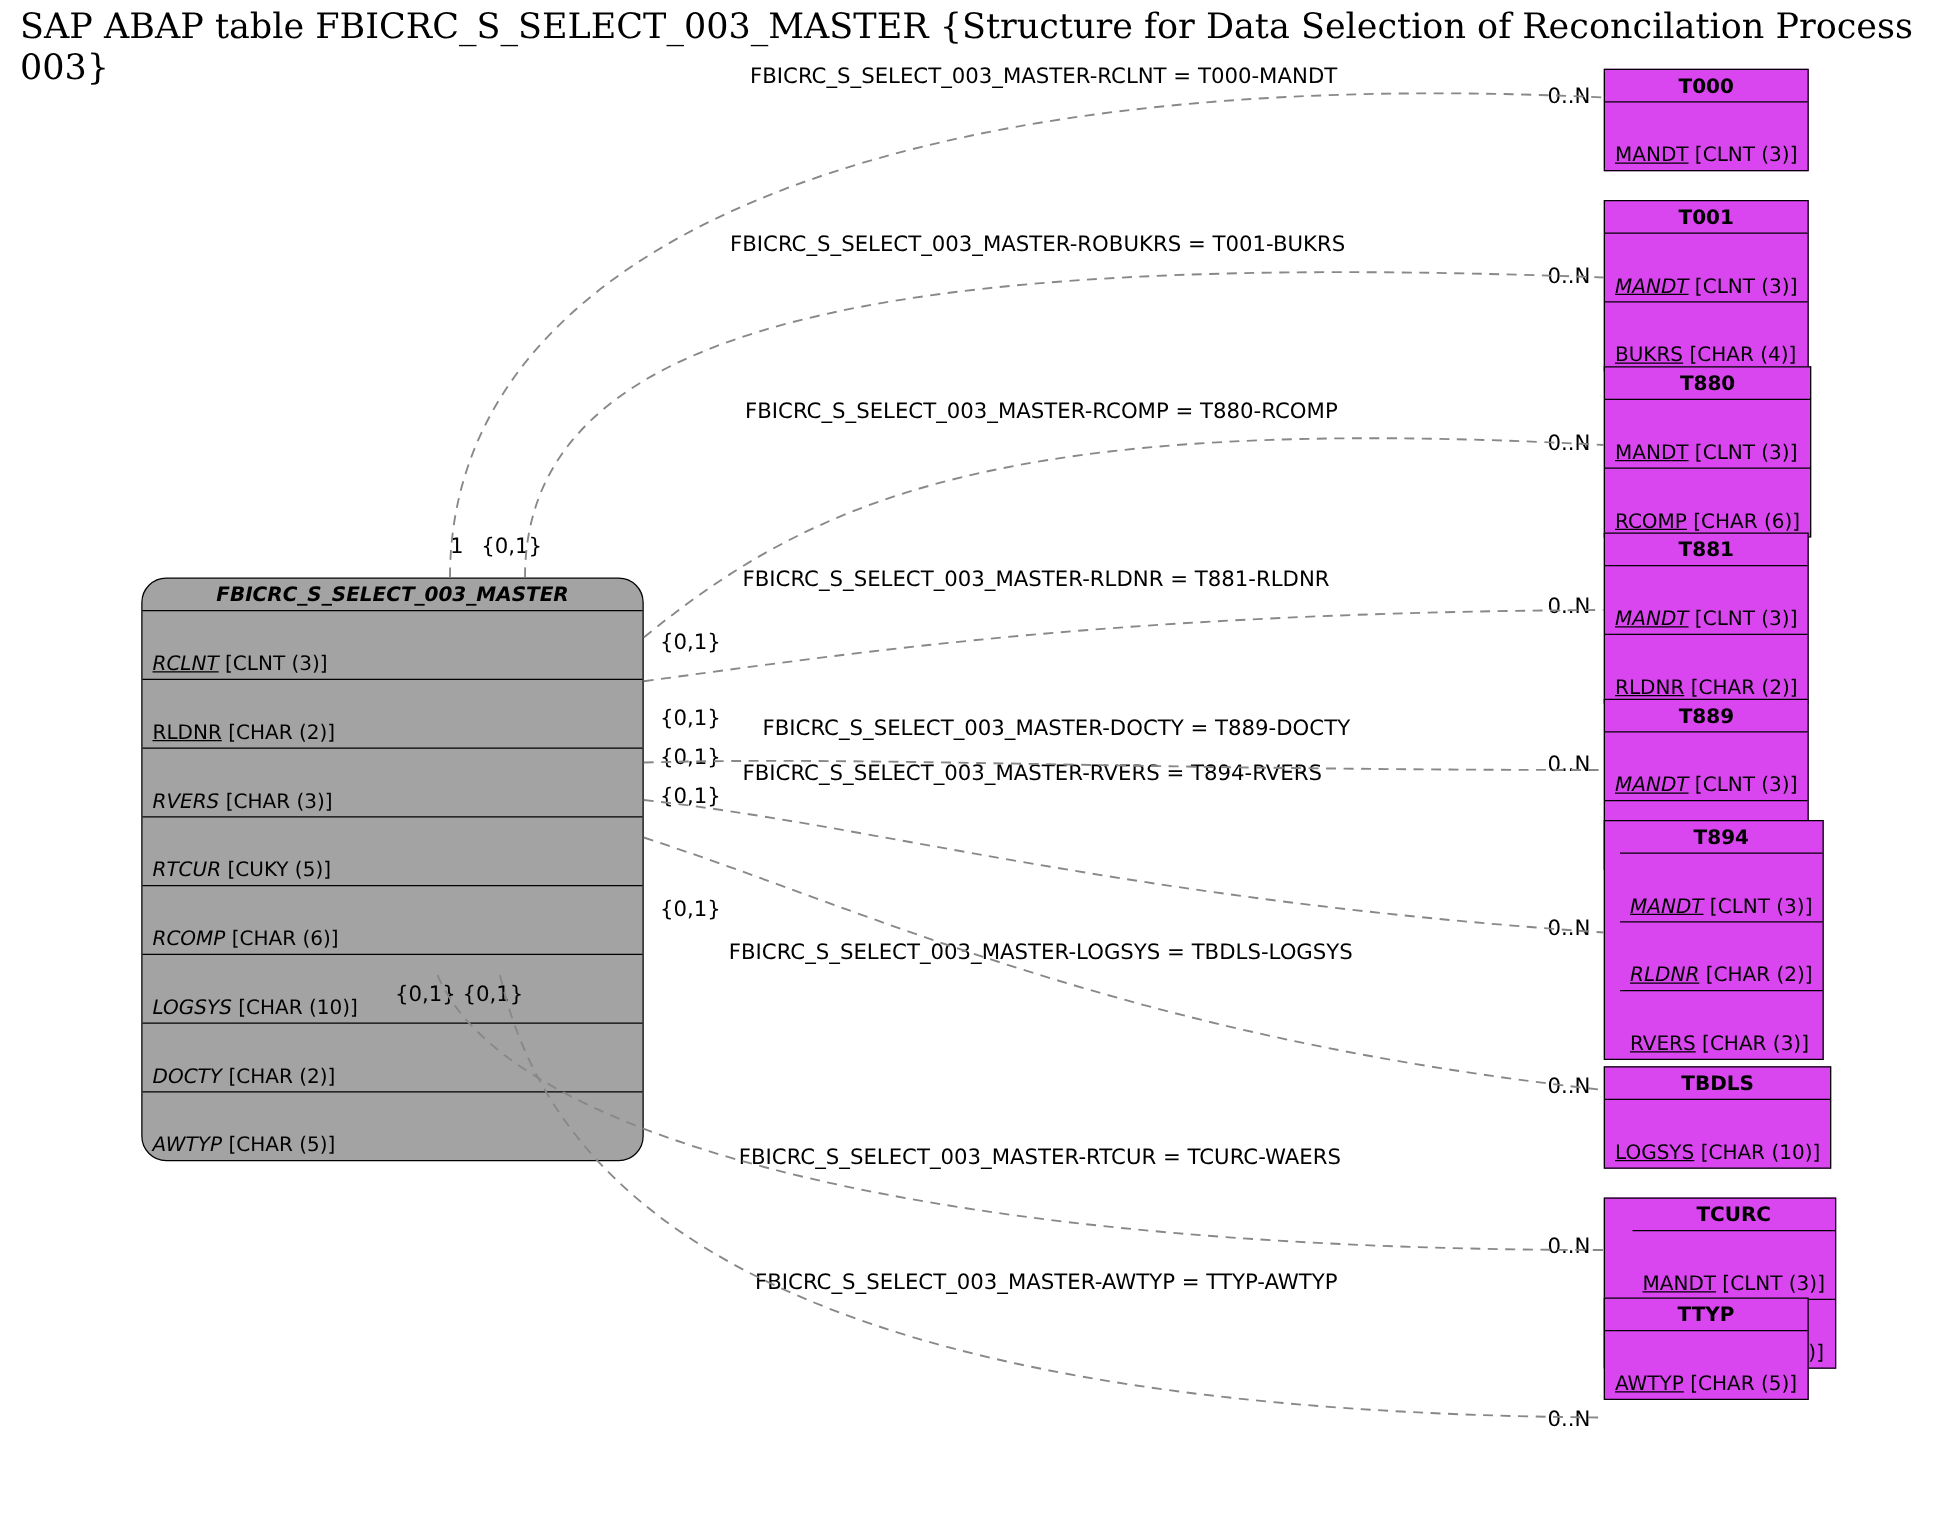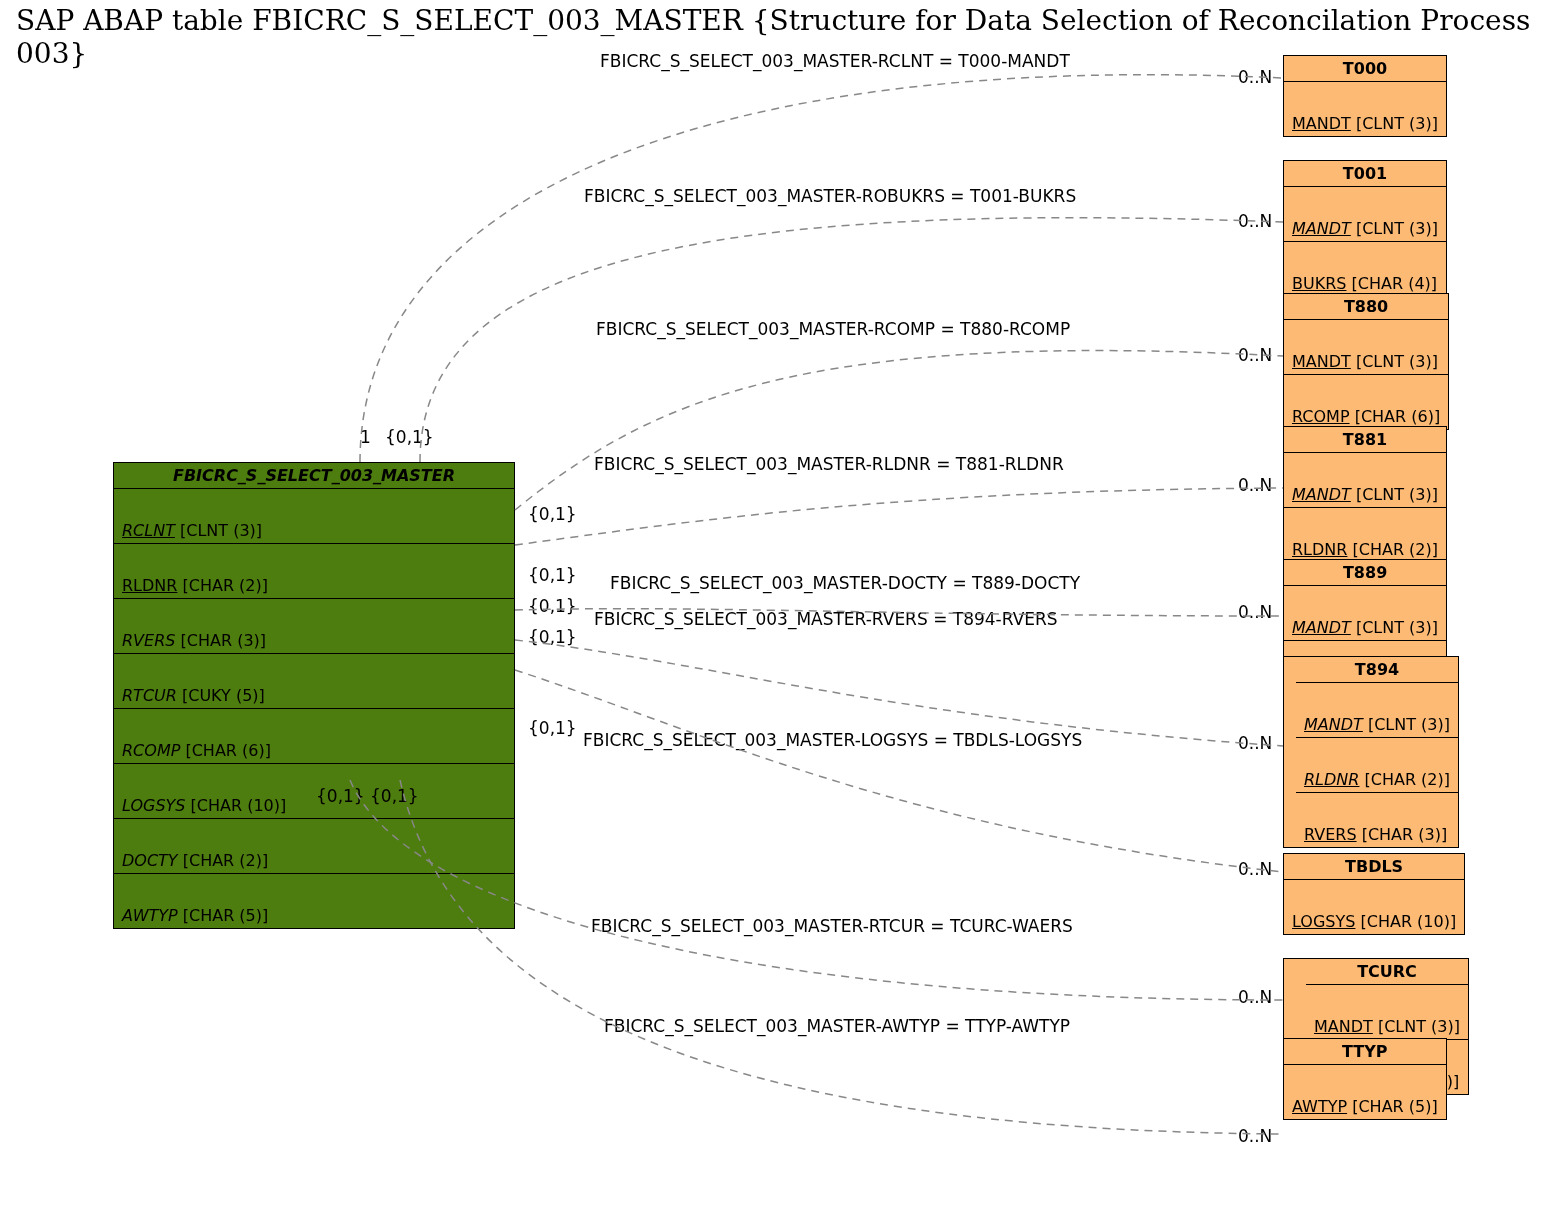--- a/index.html
+++ b/index.html
@@ -15,21 +15,21 @@
     position: absolute;
     top: 4px;
     left: 16px;
     font-size: 28px;
     font-family: "DejaVu Serif", Georgia, serif;
     color: #000;
   }
   .box {
     position: absolute;
     border: 1.5px solid #000;
-    background: #fdba74;
+    background: #d946ef;
     font-size: 16px;
     font-family: "DejaVu Sans", Verdana, sans-serif;
   }
   .box .hdr {
     font-weight: bold;
     text-align: center;
     padding: 3px 8px;
     border-bottom: 1.5px solid #000;
     white-space: nowrap;
   }
@@ -38,21 +38,22 @@
     border-bottom: 1.5px solid #000;
     white-space: nowrap;
     margin-top: 29px;
   }
   .box .row:last-child {
     border-bottom: none;
   }
   .u { text-decoration: underline; }
   .i { font-style: italic; }
   .mainbox {
-    background: #4d7c0f;
+    background: #a3a3a3;
+    border-radius: 20px;
   }
   .mainbox .hdr {
     font-weight: bold;
     font-style: italic;
   }
   .lbl {
     position: absolute;
     font-size: 17px;
     font-family: "DejaVu Sans", Verdana, sans-serif;
     color: #000;
@@ -132,21 +133,21 @@
     </div>
   </div>
 
 <div id="rels-container">
     <div class="lbl" style="left: 600px; top: 39px; margin-top: 12px;">FBICRC_S_SELECT_003_MASTER-RCLNT = T000-MANDT</div>
     <div class="lbl" style="left: 584px; top: 186px;">FBICRC_S_SELECT_003_MASTER-ROBUKRS = T001-BUKRS</div>
     <div class="lbl" style="left: 596px; top: 319px;">FBICRC_S_SELECT_003_MASTER-RCOMP = T880-RCOMP</div>
     <div class="lbl" style="left: 594px; top: 454px;">FBICRC_S_SELECT_003_MASTER-RLDNR = T881-RLDNR</div>
     <div class="lbl" style="left: 610px; top: 573px;">FBICRC_S_SELECT_003_MASTER-DOCTY = T889-DOCTY</div>
     <div class="lbl" style="left: 594px; top: 609px;">FBICRC_S_SELECT_003_MASTER-RVERS = T894-RVERS</div>
-    <div class="lbl" style="left: 583px; top: 730px;">FBICRC_S_SELECT_003_MASTER-LOGSYS = TBDLS-LOGSYS</div>
+    <div class="lbl" style="left: 583px; top: 752px;">FBICRC_S_SELECT_003_MASTER-LOGSYS = TBDLS-LOGSYS</div>
     <div class="lbl" style="left: 591px; top: 868px; margin-top: 48px;">FBICRC_S_SELECT_003_MASTER-RTCUR = TCURC-WAERS</div>
     <div class="lbl" style="left: 604px; top: 1016px;">FBICRC_S_SELECT_003_MASTER-AWTYP = TTYP-AWTYP</div>
   </div>
 
 <div id="cards-container">
     <div class="lbl" style="left: 1238px; top: 67px;">0..N</div>
     <div class="lbl" style="left: 1238px; top: 211px;">0..N</div>
     <div class="lbl" style="left: 1238px; top: 345px;">0..N</div>
     <div class="lbl" style="left: 1238px; top: 475px;">0..N</div>
     <div class="lbl" style="left: 1238px; top: 602px;">0..N</div>

